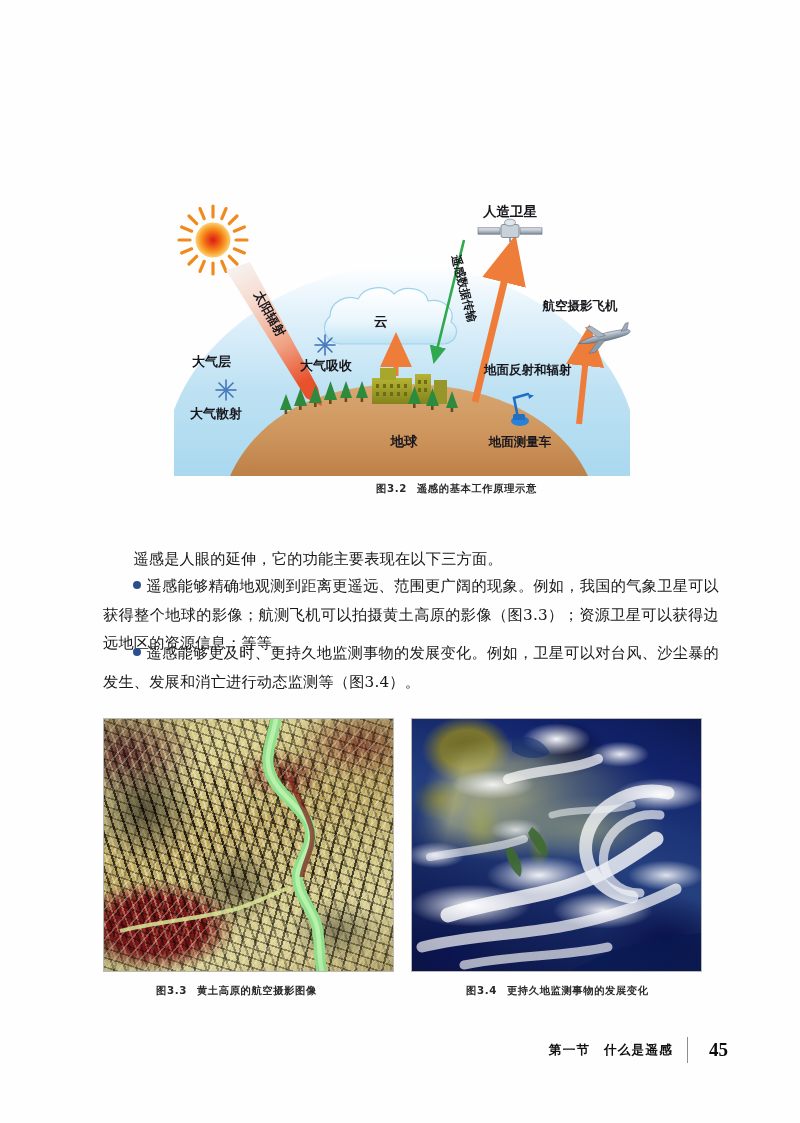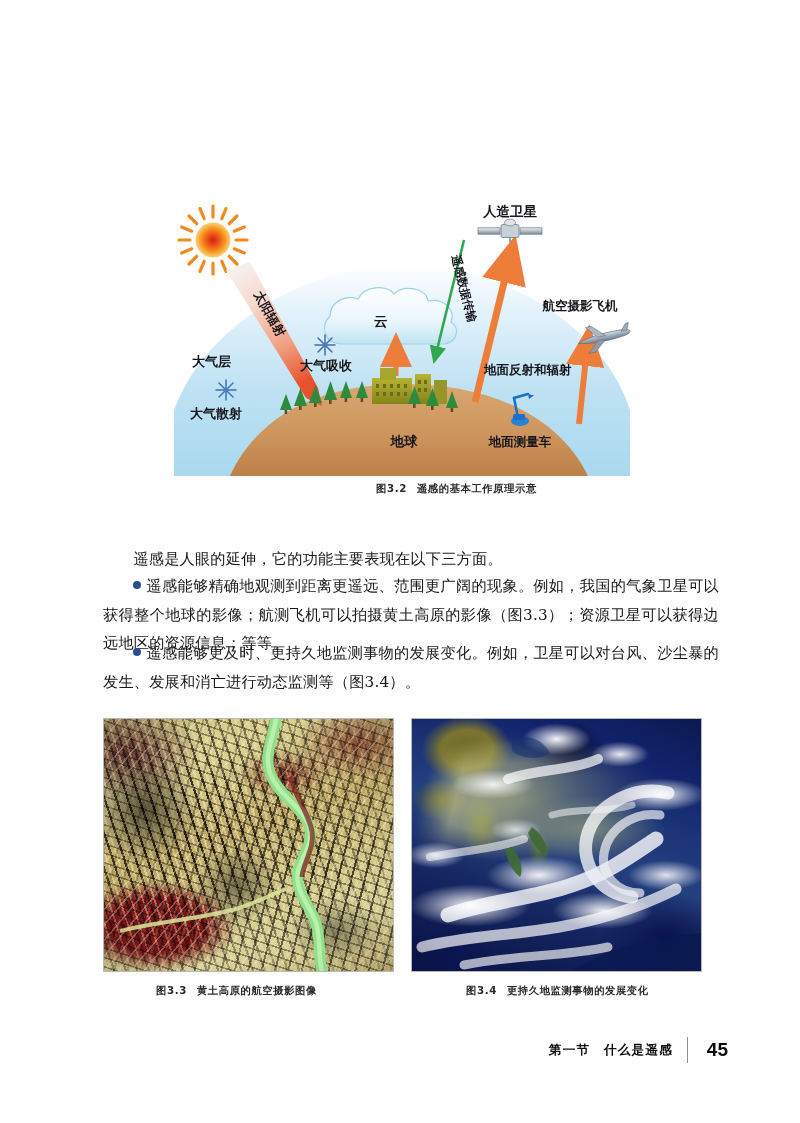--- a/index.html
+++ b/index.html
@@ -77,21 +77,21 @@
     bottom: 52px;
     height: 34px;
   }
   .footer-inner {
     position: absolute;
     right: 72px;
     top: 0;
     display: flex;
     align-items: center;
     gap: 14px;
-    font-family: Liberation Sans, sans-serif;
+    font-family: Liberation Serif, serif;
   }
   .footer-sec {
     font-size: 12.6px;
     font-weight: 700;
     color: #101010;
     letter-spacing: 1.2px;
   }
   .footer-rule {
     width: 1px;
     height: 26px;

